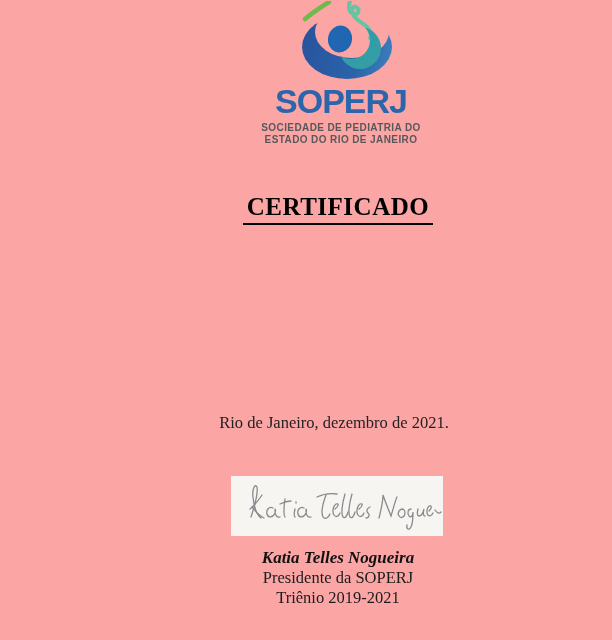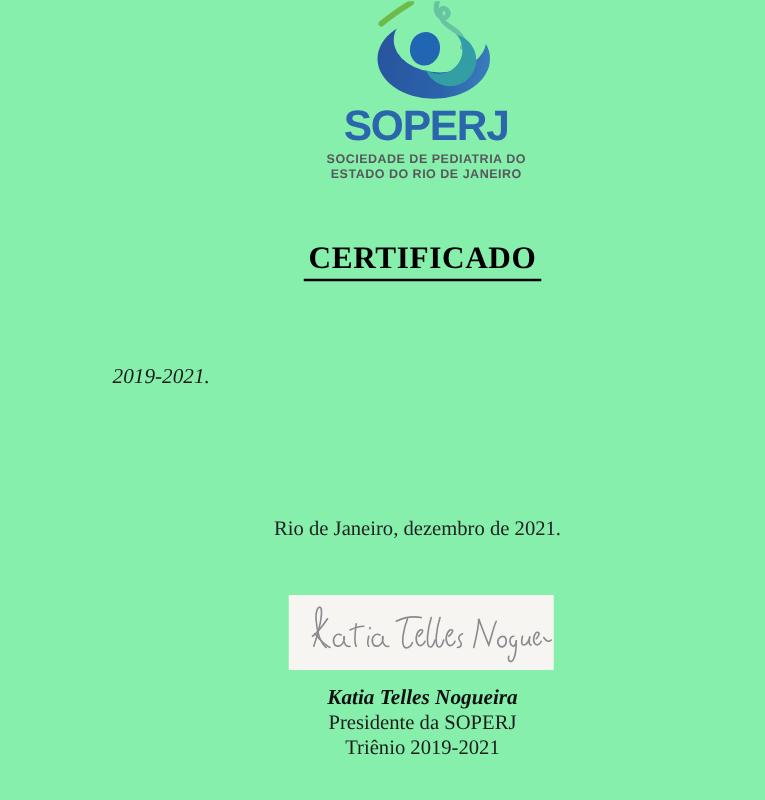--- a/index.html
+++ b/index.html
@@ -1,17 +1,17 @@
 <!DOCTYPE html>
 <html><head>
 <meta charset="utf-8">
 <style>
   html,body{margin:0;padding:0;background:#ffffff;}
   .page{
-    position:relative;width:612px;height:640px;background:#86efac;
+    position:relative;width:612px;height:640px;background:#fca5a5;
     overflow:hidden;font-family:"Liberation Serif",serif;color:#1a1a1a;
   }
   
   .logo-figure{position:absolute;left:297px;top:1px;}
   .logo-wordmark{
     position:absolute;left:35px;top:83px;width:612px;text-align:center;
     font-family:"Liberation Sans",sans-serif;font-weight:bold;
     font-size:34px;line-height:36px;letter-spacing:-1px;color:#2b66ac;
   }
   .logo-tagline{
@@ -85,21 +85,20 @@
   <div class="logo-tagline">
     <div>SOCIEDADE DE PEDIATRIA DO</div>
     <div>ESTADO DO RIO DE JANEIRO</div>
   </div>
 
   <div class="title-wrap">
     <span class="title-text">CERTIFICADO</span>
   </div>
 
   <div class="body-par">
-    <div class="body-line">2019-2021.</div>
   </div>
 
   <div class="date-wrap">Rio de Janeiro, dezembro de 2021.</div>
 
   <div class="sig-patch" role="img" aria-label="Katia Telles Nogueira">
     <svg width="212" height="60" viewBox="0 0 212 58">
       <g fill="none" stroke="#8a8a8e" stroke-width="1.3" stroke-linecap="round">
 
         <path d="M20,40 C24,28 27,16 26,10 C24,6 21,12 22,20 C23,30 26,38 30,41"></path>
         <path d="M31,18 C27,24 23,29 19,32"></path>

